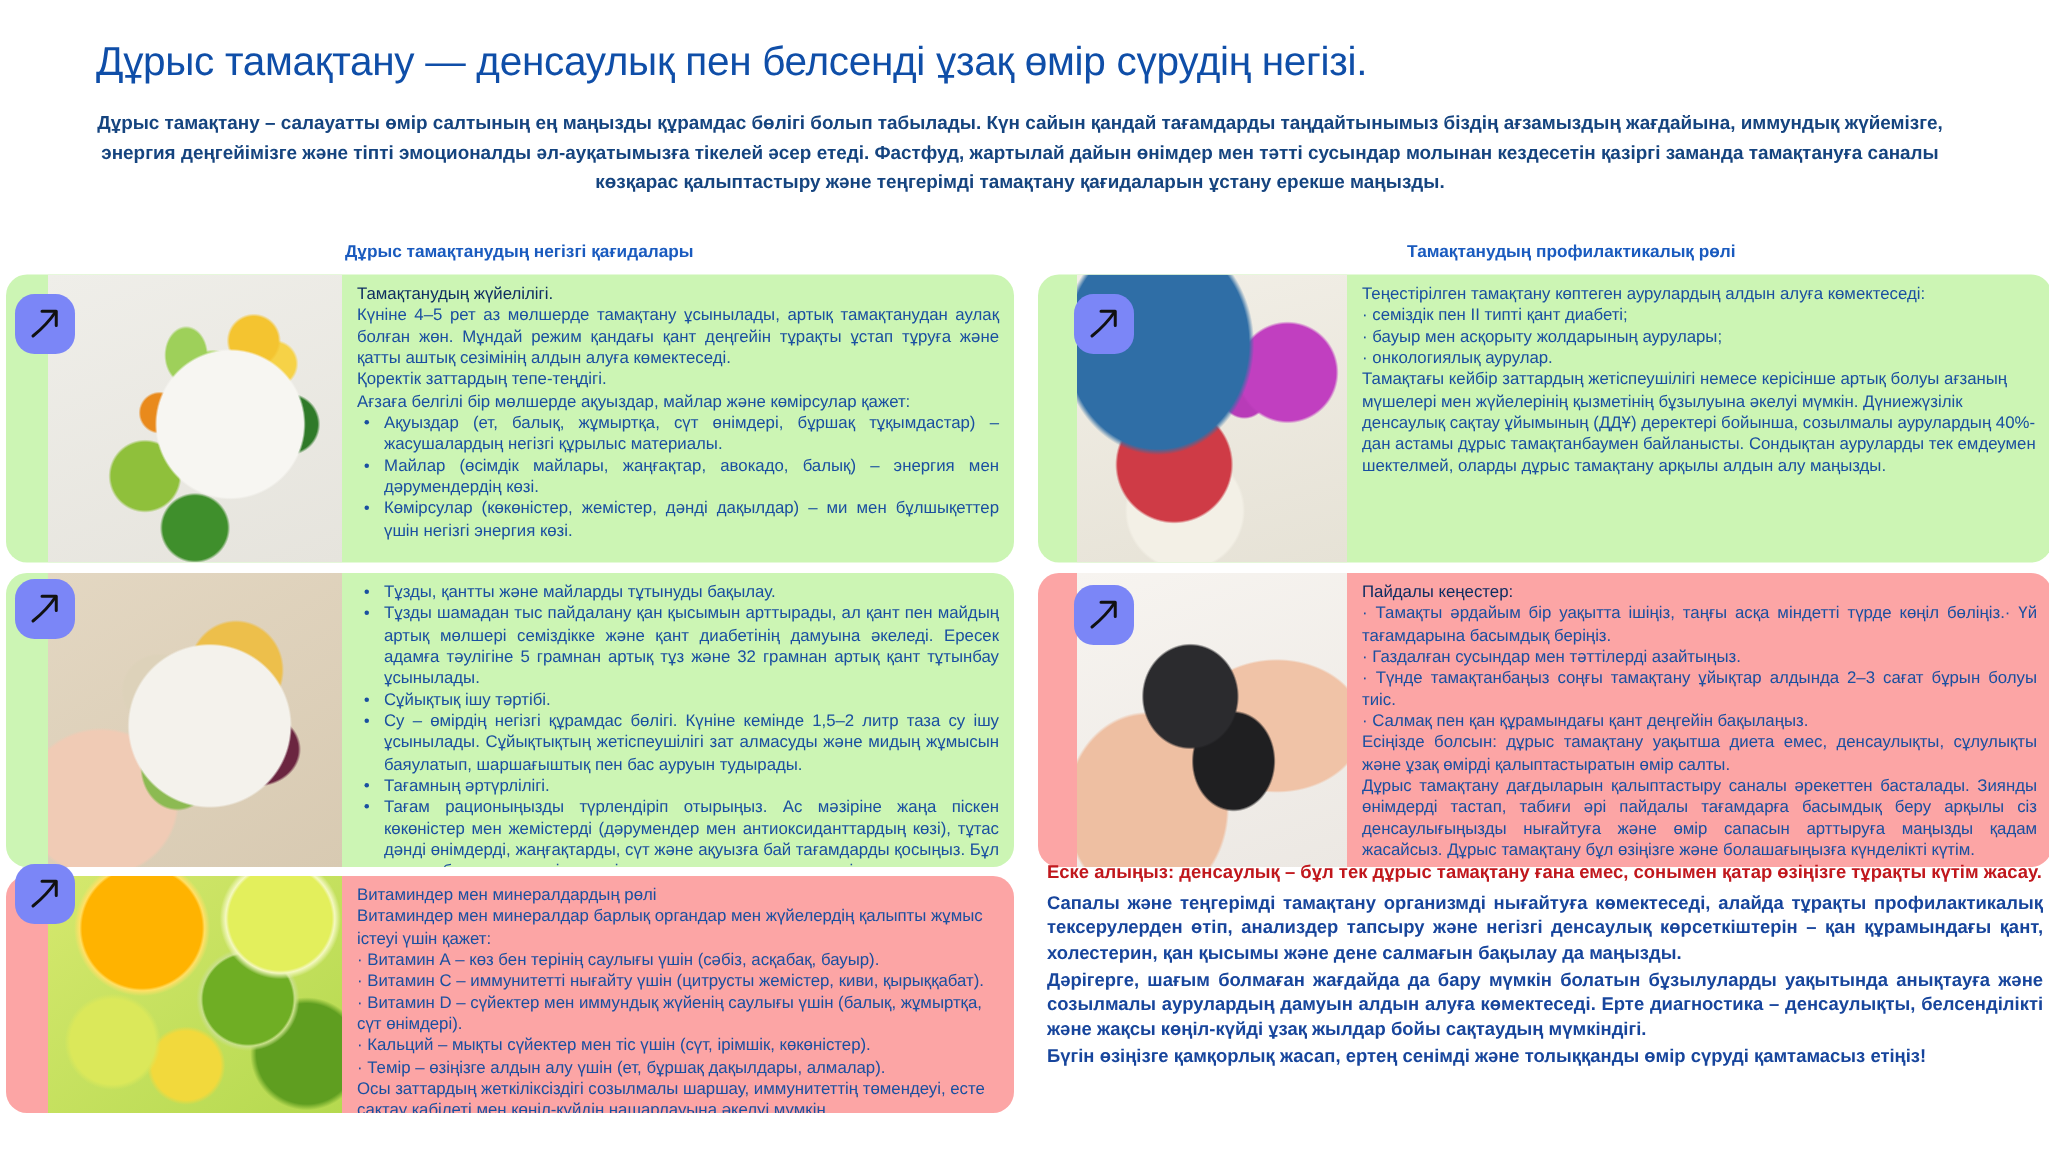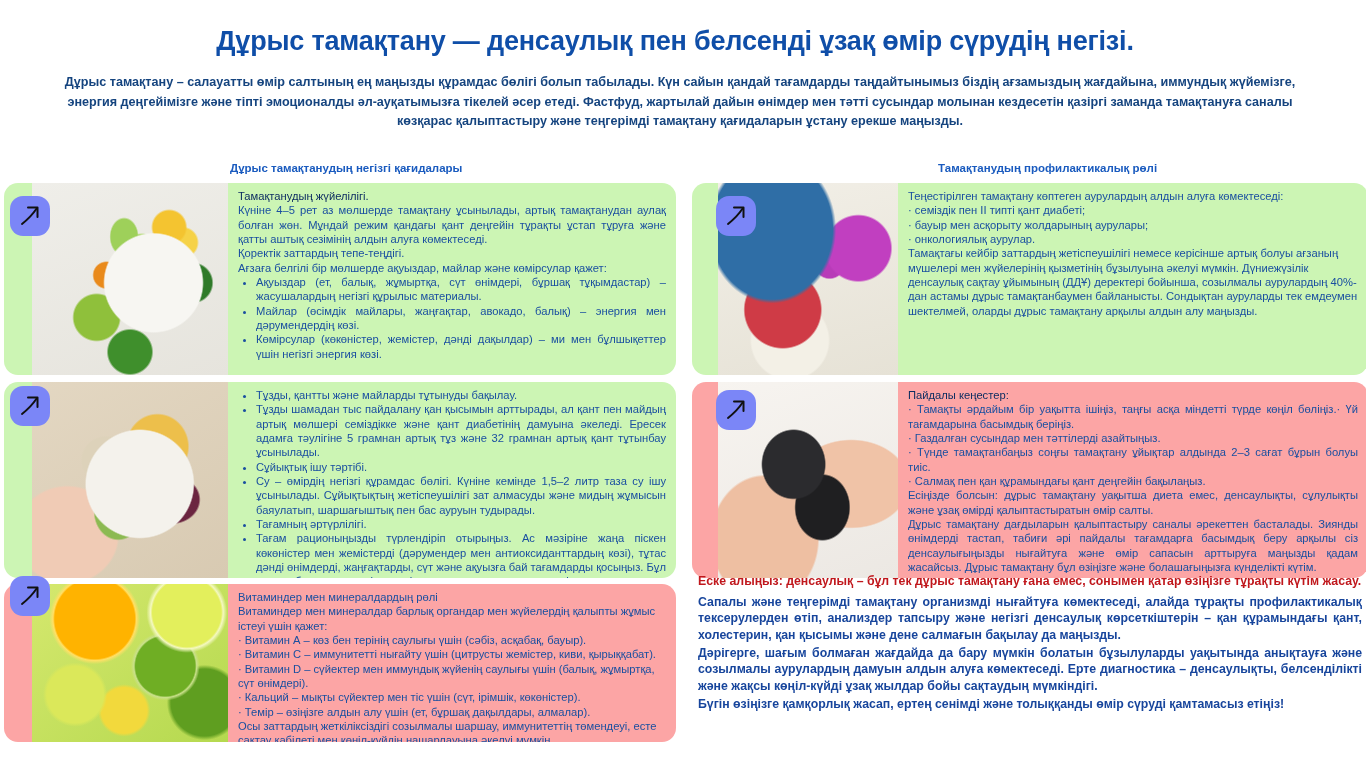--- a/index.html
+++ b/index.html
@@ -15,26 +15,25 @@
   }
   .poster {
     position: relative;
     width: 1366px;
     height: 768px;
     box-sizing: border-box;
   }
 
   
   .poster-title {
-    text-align: center;
     color: #0f4ea8;
     font-size: 27px;
-    font-weight: bold;
+    font-weight: normal;
     line-height: 1.15;
-    padding: 26px 40px 0 24px;
+    padding: 26px 40px 0 64px;
     letter-spacing: -0.2px;
   }
   .poster-intro {
     text-align: center;
     color: #15447f;
     font-size: 12.6px;
     line-height: 1.55;
     padding: 16px 46px 0 40px;
     font-weight: 600;
   }

